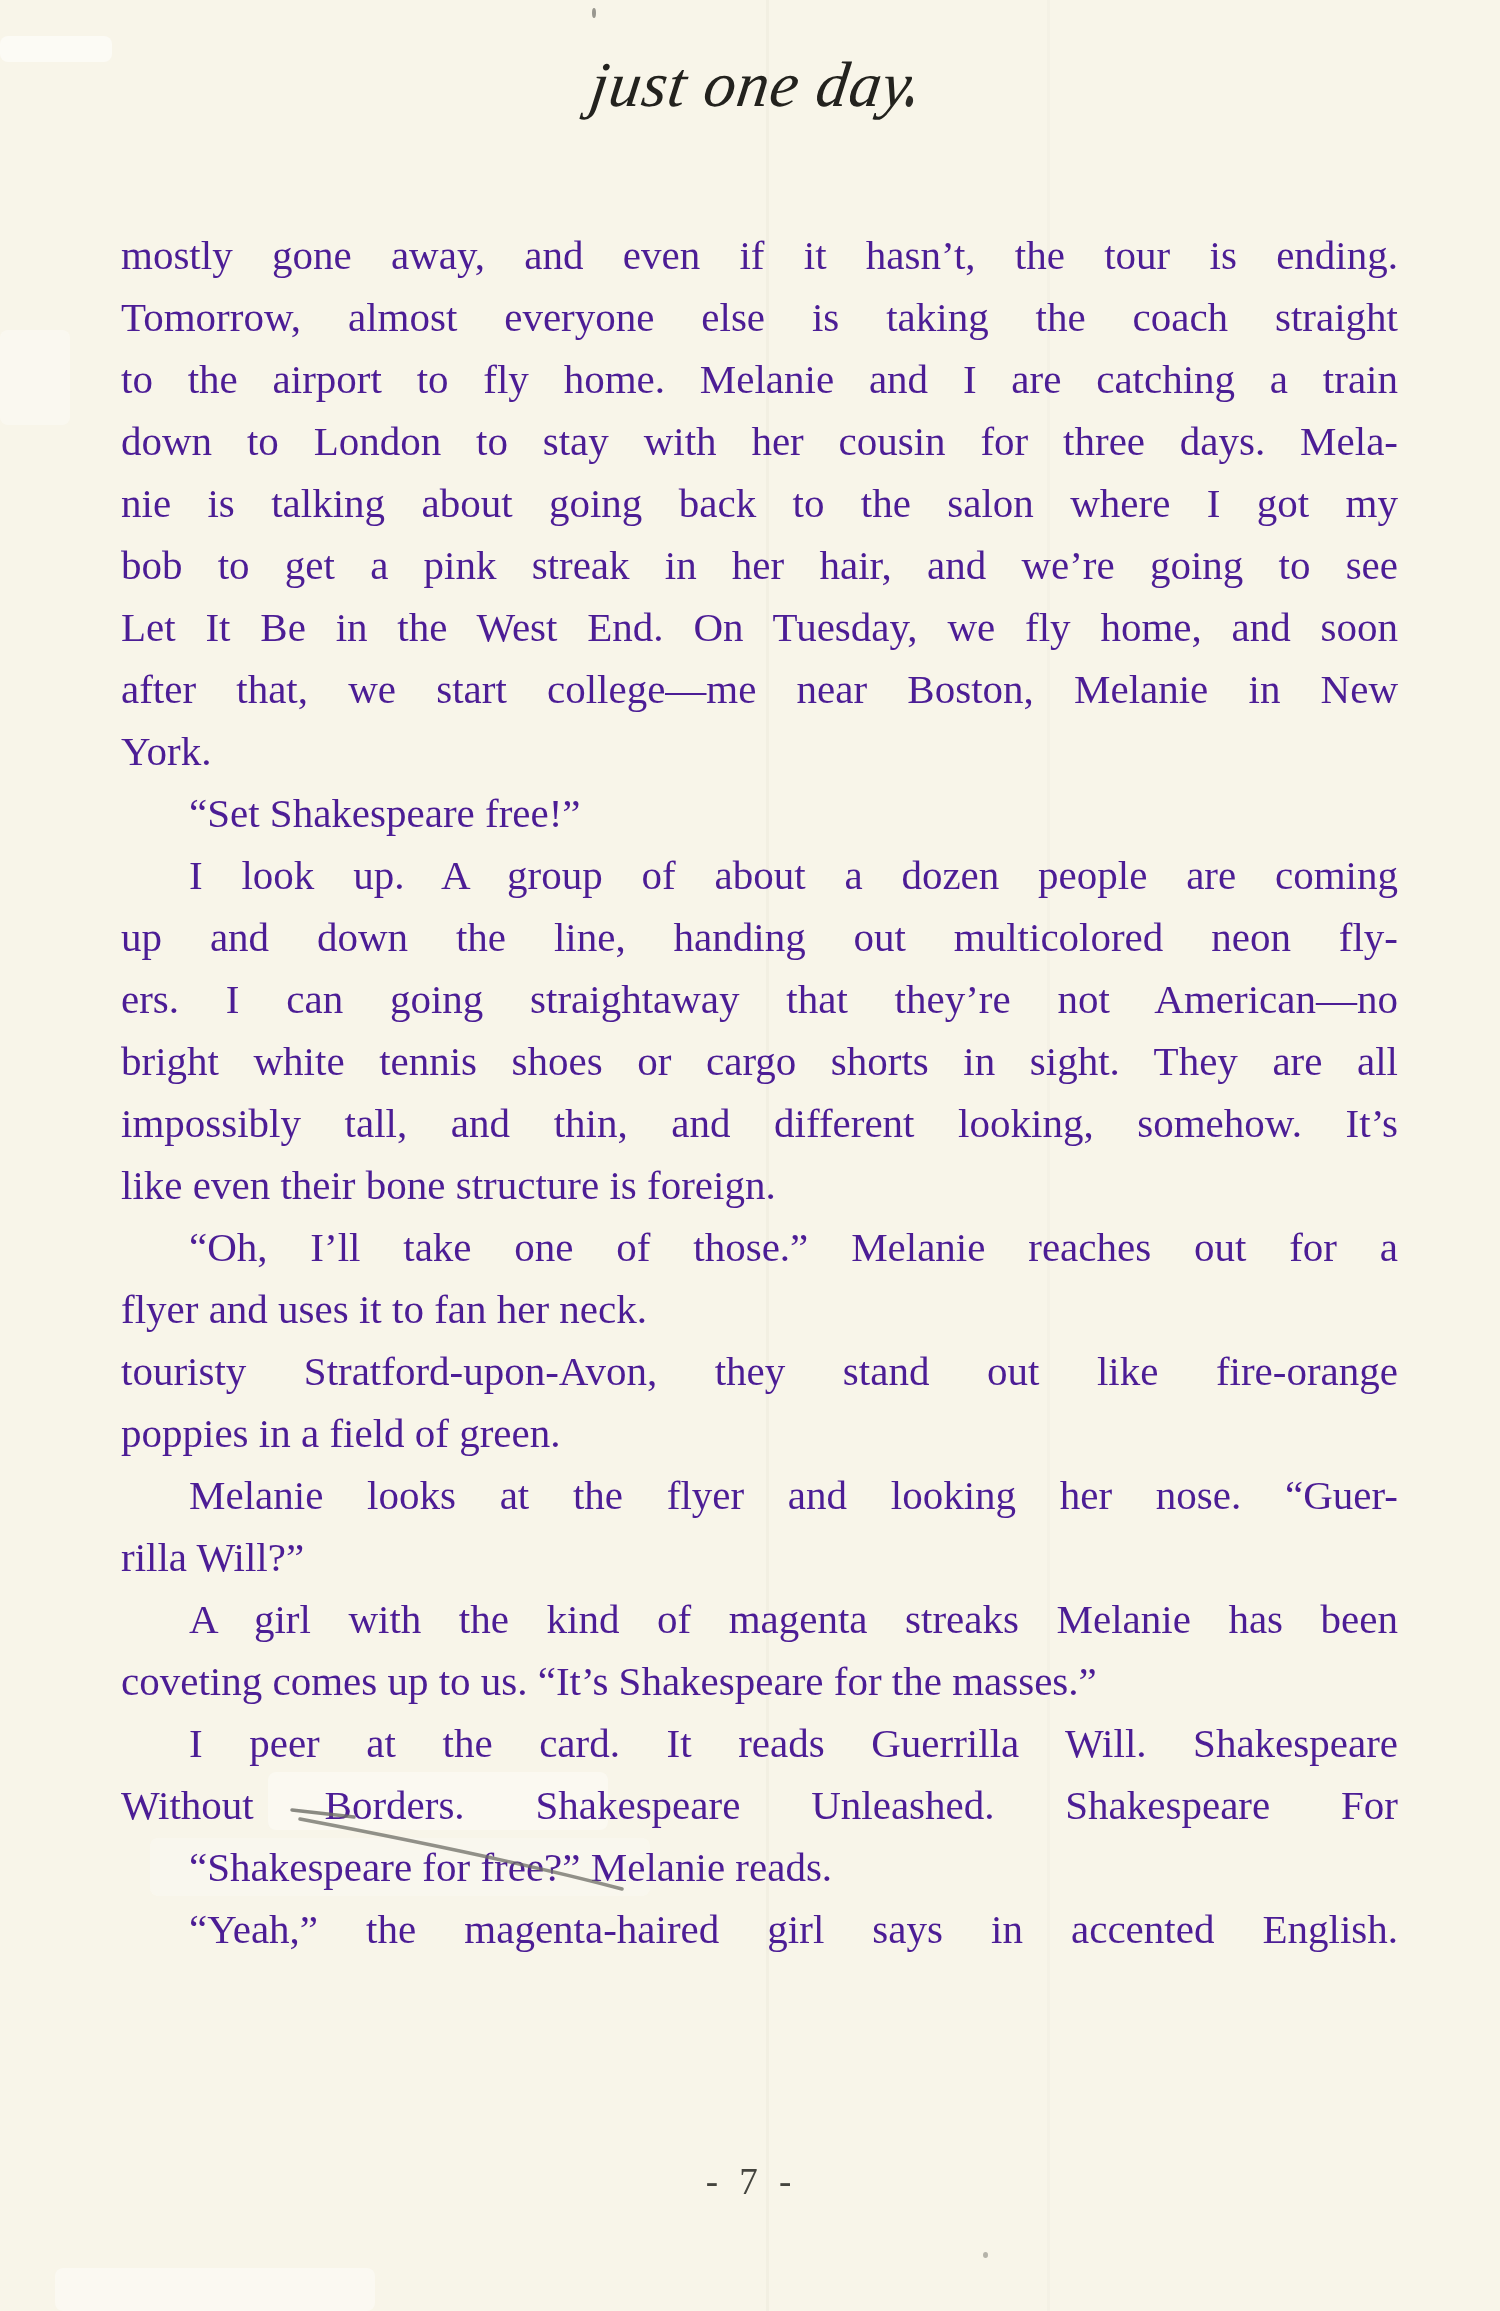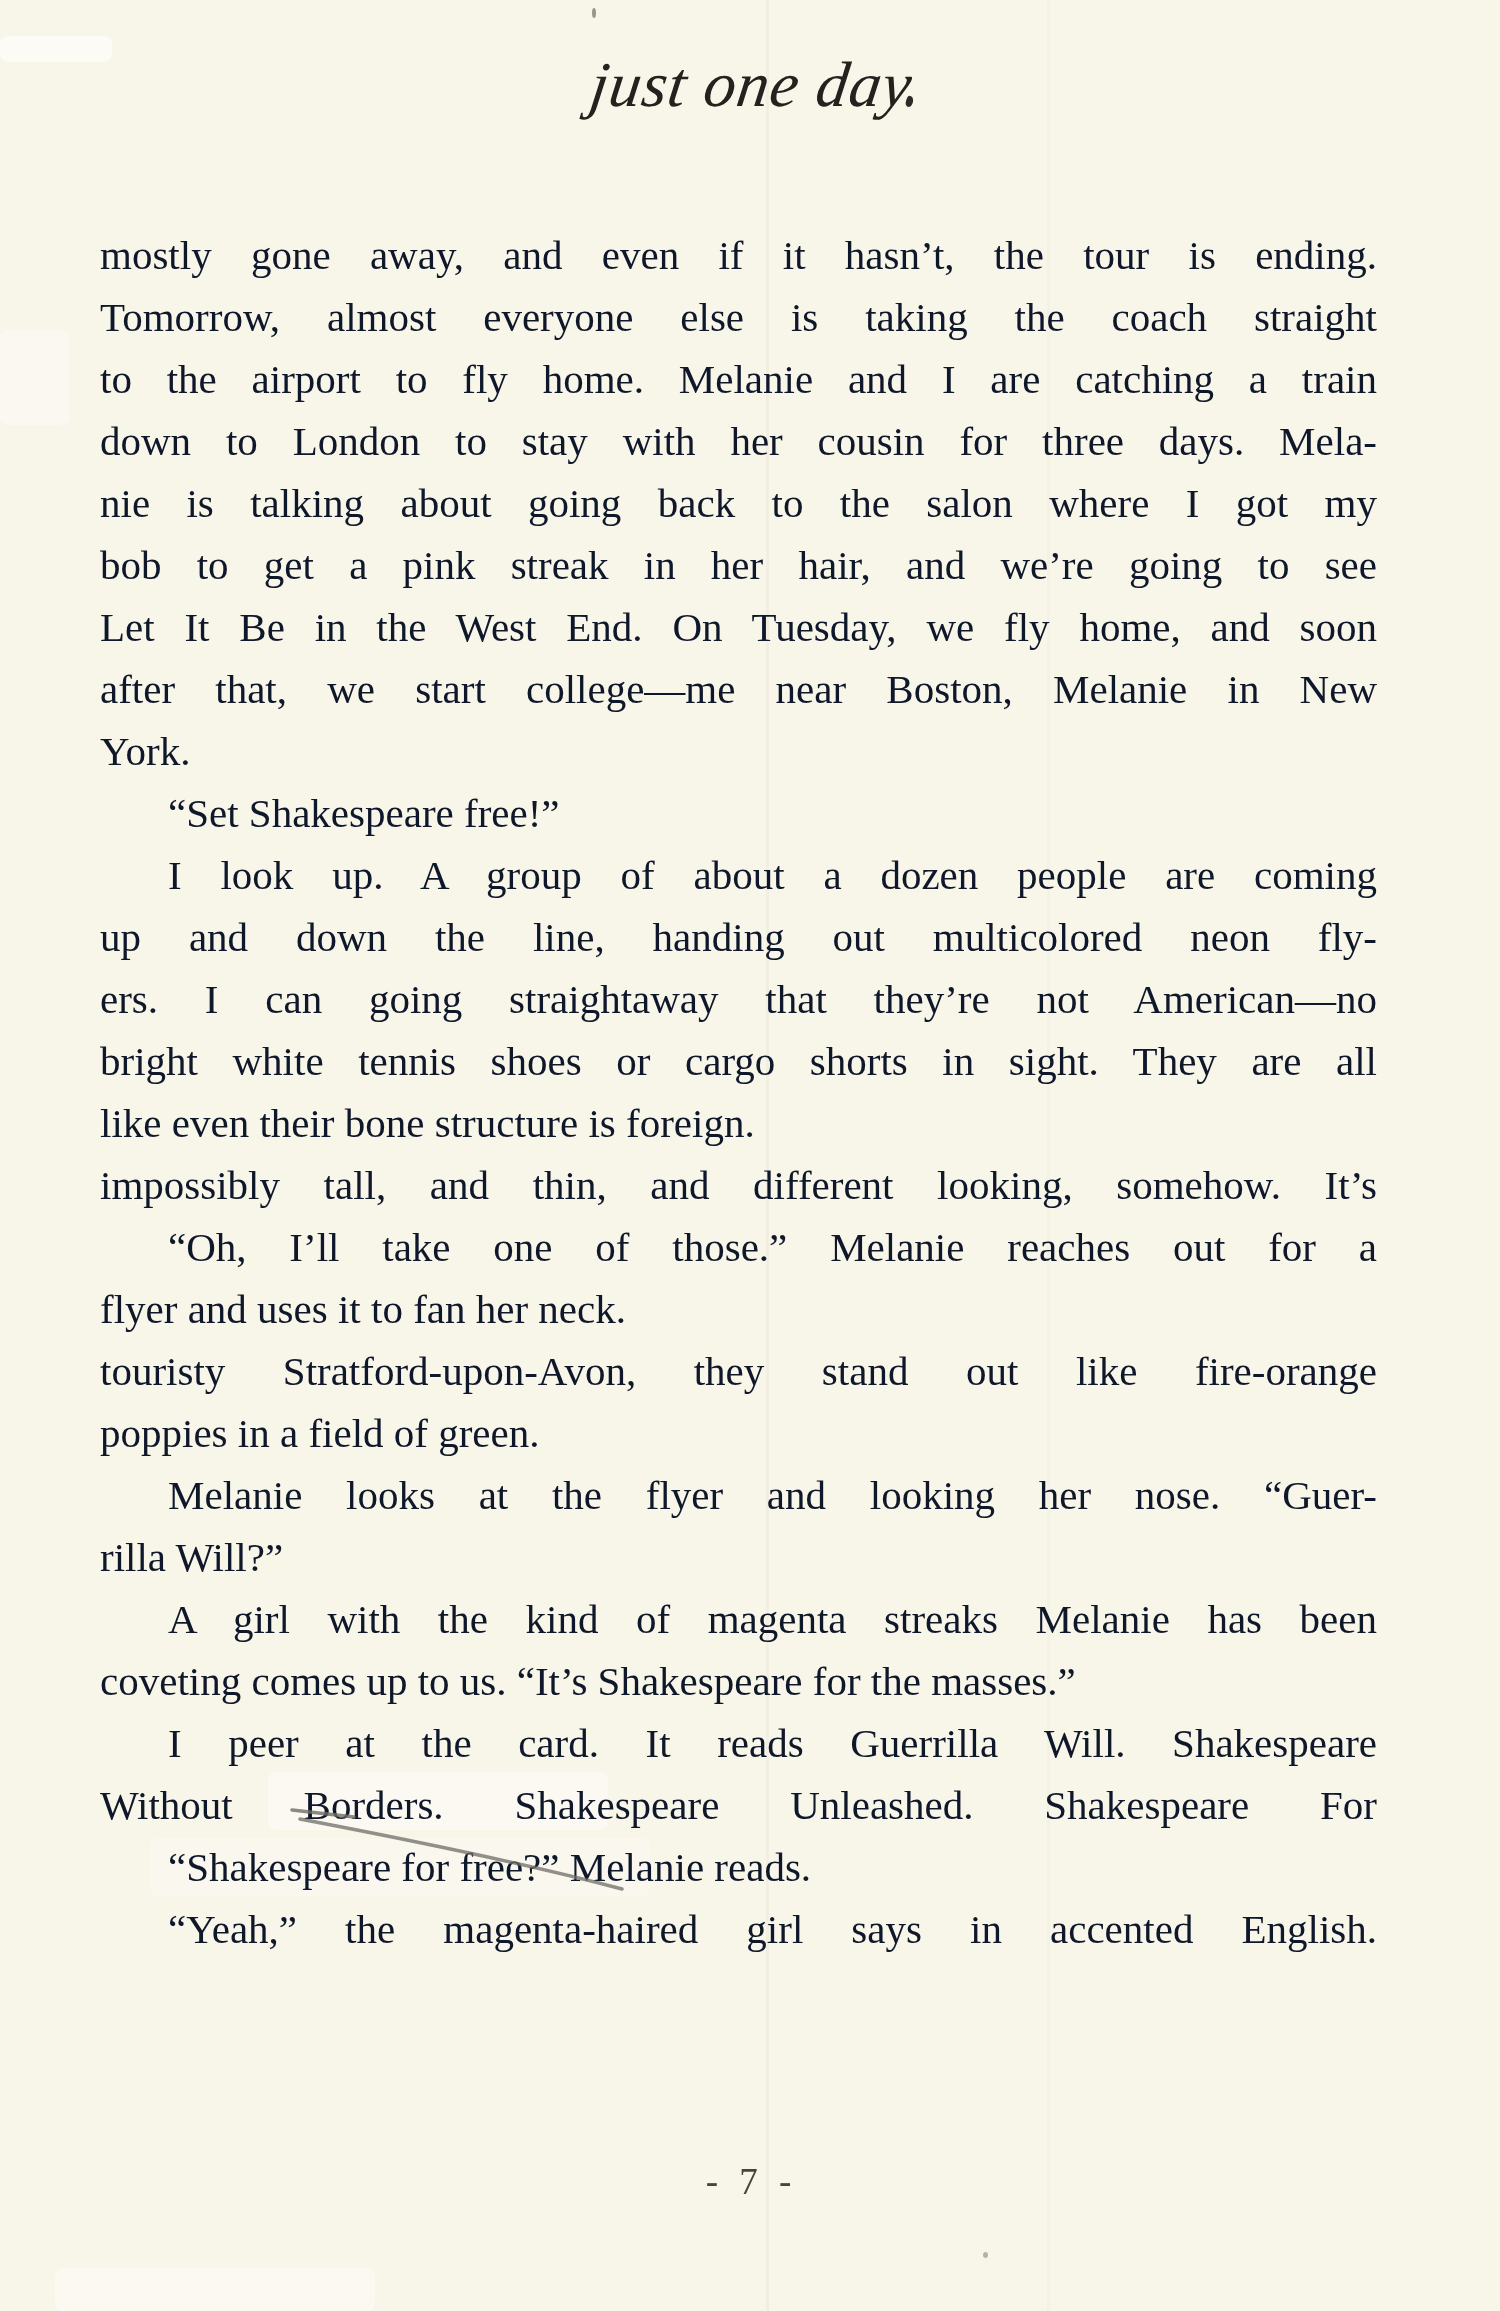--- a/index.html
+++ b/index.html
@@ -32,25 +32,25 @@
   }
   .ink-speck {
     position: absolute; left: 906px; top: 96px;
     width: 7px; height: 11px; background: #2c2b27;
     border-radius: 40% 60% 50% 50%;
     transform: rotate(18deg);
   }
 
   .text-block {
     position: absolute;
-    left: 100px; top: 224px;
+    left: 121px; top: 224px;
     width: 1277px;
     font-size: 41px;
     line-height: 62px;
-    color: #0f172a;
+    color: #4c1d95;
   }
   .line { white-space: normal; }
   .line.j { text-align: justify; text-align-last: justify; }
   .line.ind { text-indent: 68px; }
   .it { }
 
   .page-number {
     position: absolute;
     left: 113px; width: 1277px; top: 2160px;
     text-align: center;
@@ -85,22 +85,22 @@
     <div class="line j"><span>nie is talking about going back to the salon where I got my</span></div>
     <div class="line j"><span>bob to get a pink streak in her hair, and we’re going to see</span></div>
     <div class="line j"><span class="it">Let It Be</span><span> in the West End. On Tuesday, we fly home, and soon</span></div>
     <div class="line j"><span>after that, we start college—me near Boston, Melanie in New</span></div>
     <div class="line"><span>York.</span></div>
     <div class="line ind"><span>“Set Shakespeare free!”</span></div>
     <div class="line j ind"><span>I look up. A group of about a dozen people are coming</span></div>
     <div class="line j"><span>up and down the line, handing out multicolored neon fly-</span></div>
     <div class="line j"><span>ers. I can going straightaway that they’re not American—no</span></div>
     <div class="line j"><span>bright white tennis shoes or cargo shorts in sight. They are all</span></div>
+    <div class="line j"><span>impossibly tall, and thin, and different looking, somehow. It’s</span></div>
     <div class="line"><span>like even their bone structure is foreign.</span></div>
-    <div class="line j"><span>impossibly tall, and thin, and different looking, somehow. It’s</span></div>
     <div class="line j ind"><span>“Oh, I’ll take one of those.” Melanie reaches out for a</span></div>
     <div class="line"><span>flyer and uses it to fan her neck.</span></div>
     <div class="line j"><span>touristy Stratford-upon-Avon, they stand out like fire-orange</span></div>
     <div class="line"><span>poppies in a field of green.</span></div>
     <div class="line j ind"><span>Melanie looks at the flyer and looking her nose. “Guer-</span></div>
     <div class="line"><span>rilla Will?”</span></div>
     <div class="line j ind"><span>A girl with the kind of magenta streaks Melanie has been</span></div>
     <div class="line"><span>coveting comes up to us. “It’s Shakespeare for the masses.”</span></div>
     <div class="line j ind"><span>I peer at the card. It reads </span><span class="it">Guerrilla Will. Shakespeare</span></div>
     <div class="line j"><span class="it">Without Borders. Shakespeare Unleashed. Shakespeare For</span></div>

